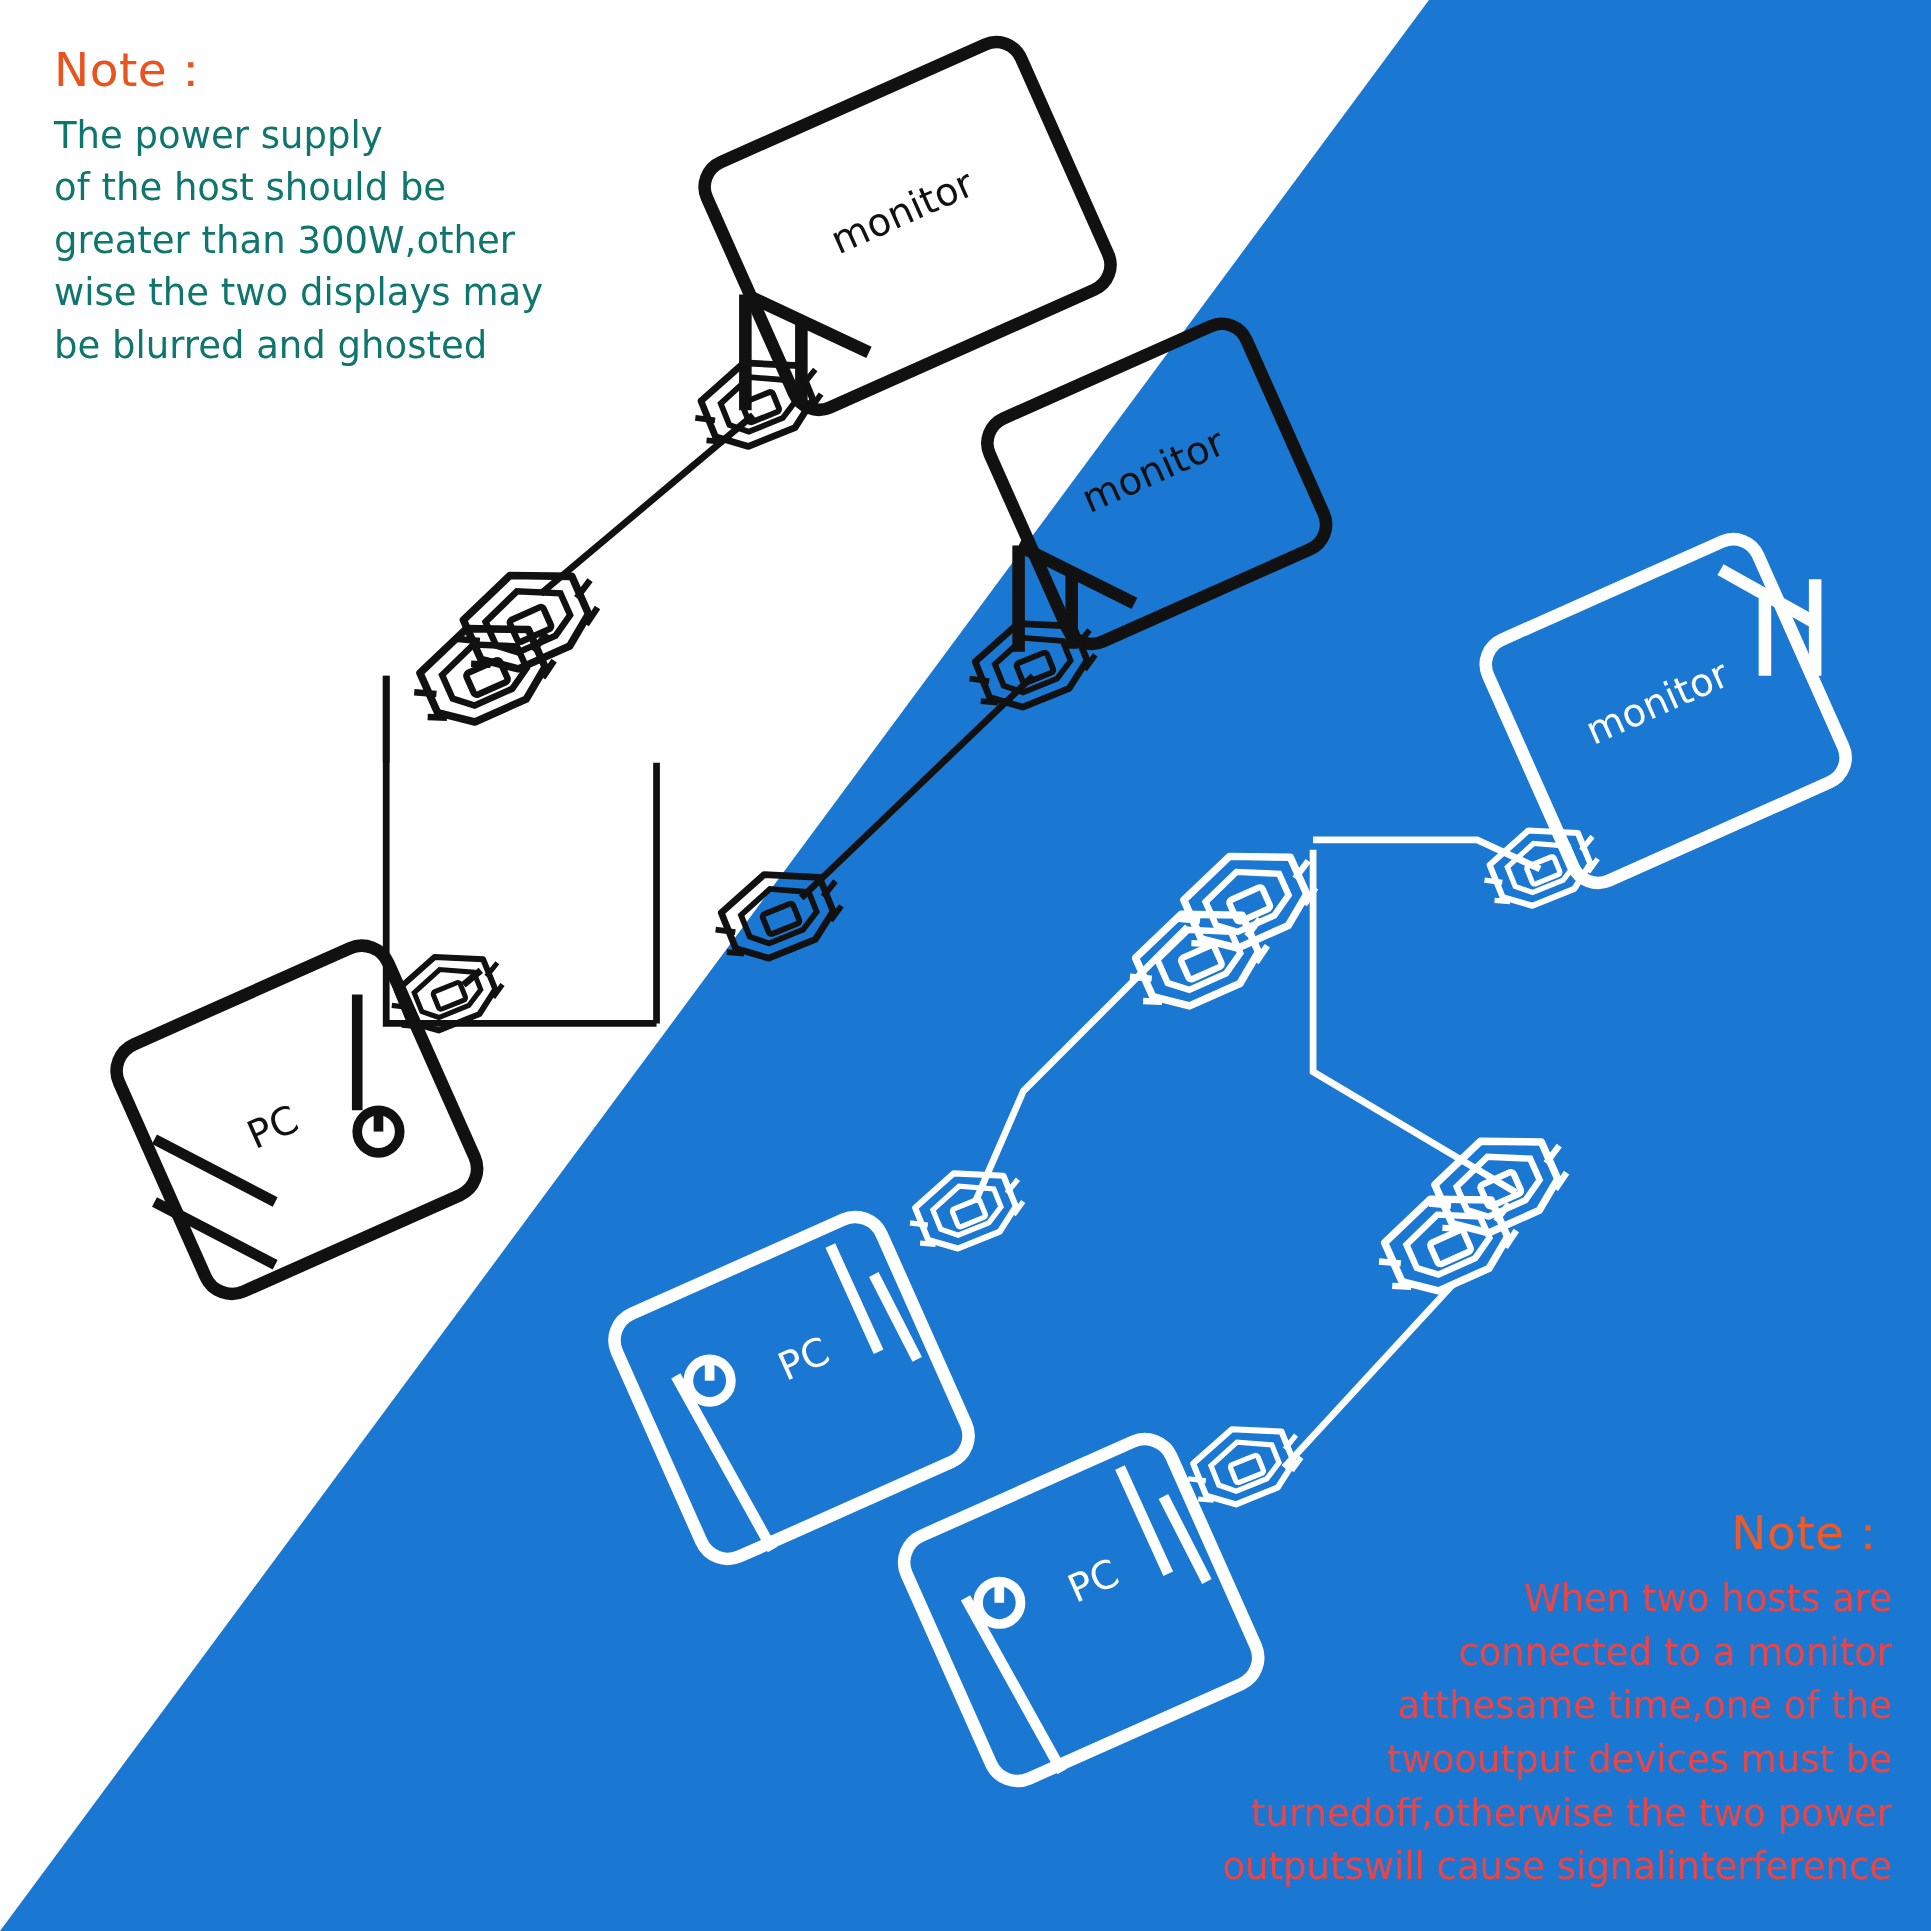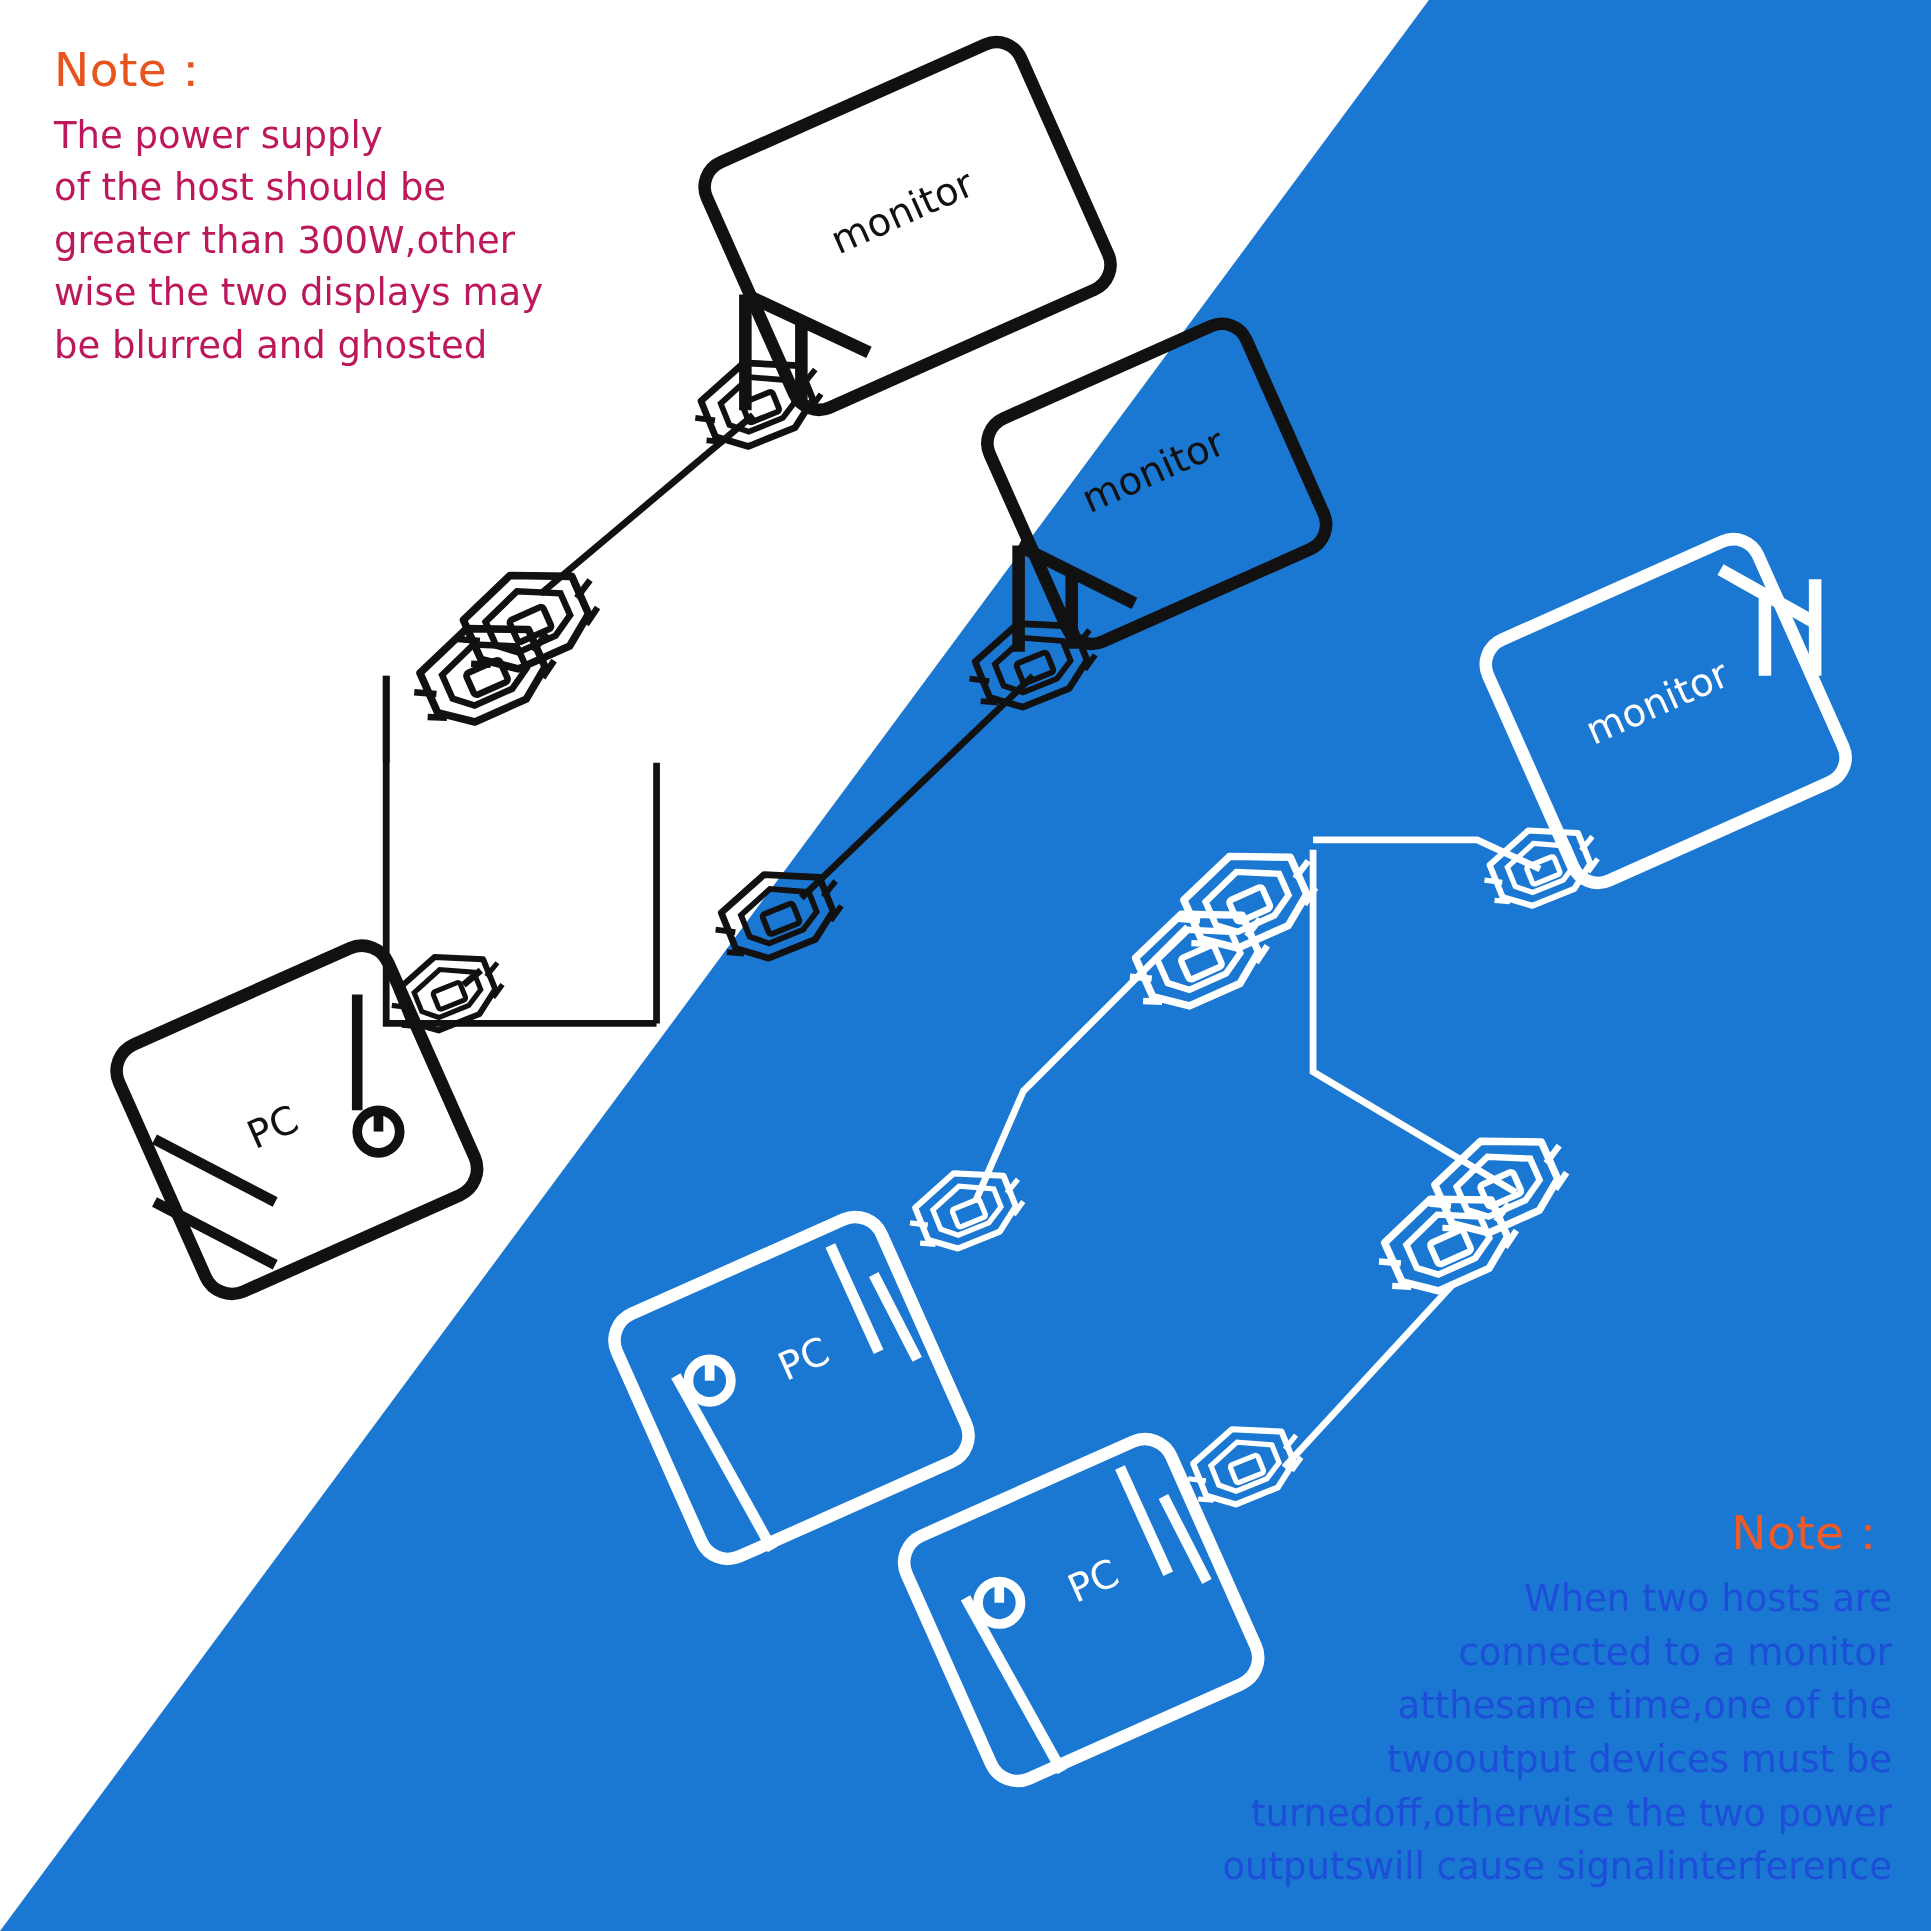--- a/index.html
+++ b/index.html
@@ -35,41 +35,41 @@
   }
   .note-title {
     font-size: 47px;
     font-weight: normal;
     color: #e8541e;
     letter-spacing: 0.5px;
     margin-bottom: 5.8px;
   }
   .note-body {
     font-size: 37px;
-    color: #be185d;
+    color: #0f766e;
     white-space: pre-line;
   }
   #note-left {
     left: 54px;
     top: 37px;
     width: 579px;
     text-align: left;
   }
   #note-right {
     right: 39px;
     bottom: 37px;
     width: 811px;
     text-align: right;
   }
   #note-right .note-title {
     color: #ee5a28;
     font-size: 47px;
   }
   #note-right .note-body {
-    color: #1d4ed8;
+    color: #ef4444;
     font-size: 37px;
     line-height: 1.45;
   }
 
   
   #diagram {
     position: absolute;
     left: 0;
     top: 0;
     width: 1931px;

